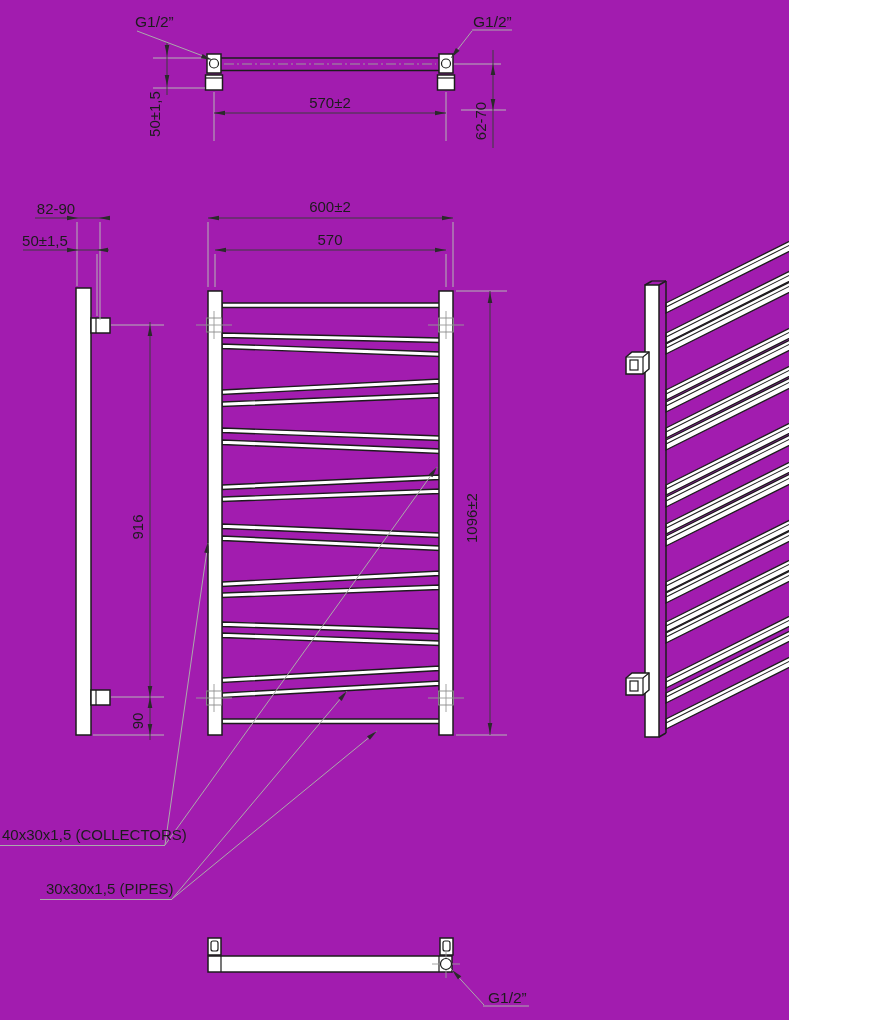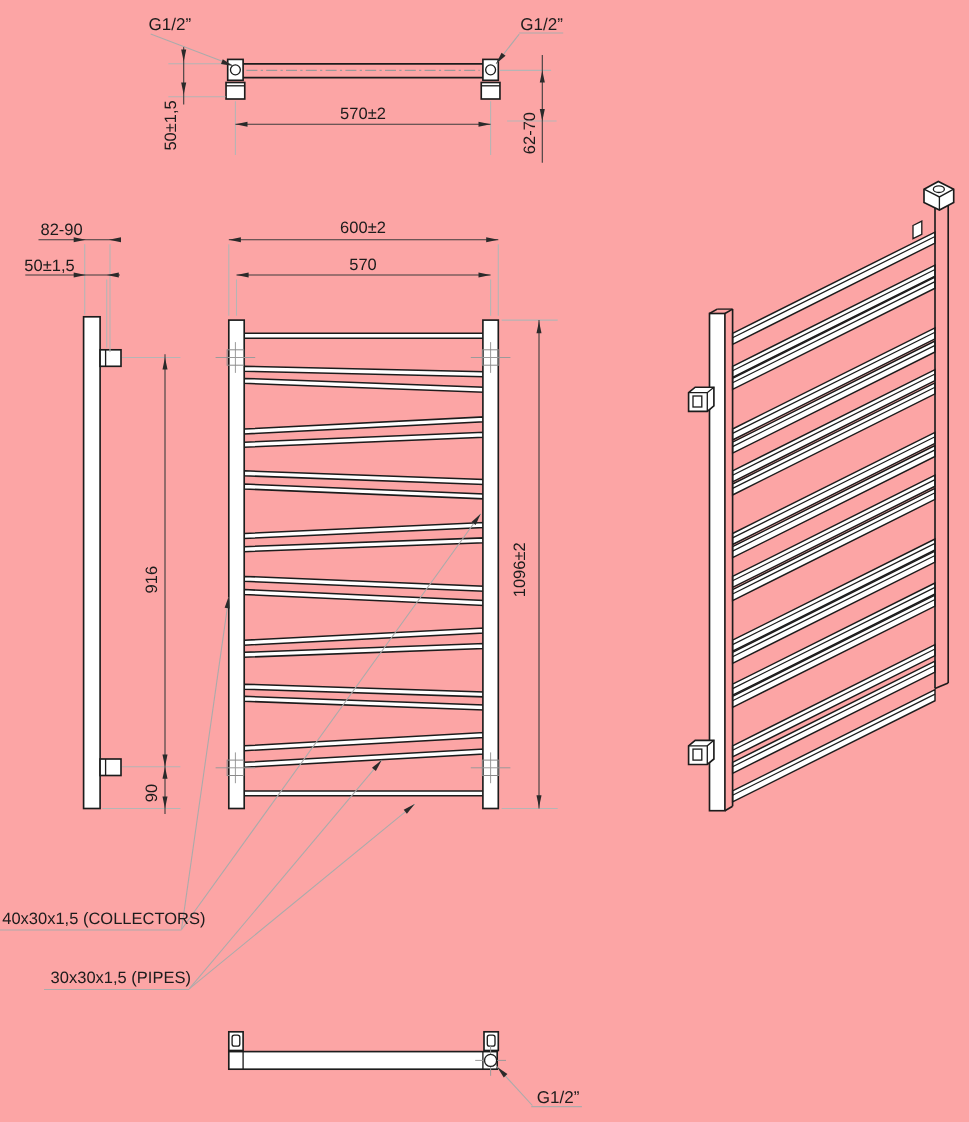--- a/index.html
+++ b/index.html
@@ -1,16 +1,16 @@
 <!DOCTYPE html>
 <html><head>
 <meta charset="utf-8">
 <style>
   html,body{margin:0;padding:0;background:#fff;}
-  .sheet{position:relative;width:881px;height:1020px;background:#fca5a5;overflow:hidden;}
+  .sheet{position:relative;width:789px;height:1020px;background:#a21caf;overflow:hidden;}
   svg{display:block;}
   text{font-family:"Liberation Sans", sans-serif;fill:#1c1c1c;}
   .dimtxt{font-size:15px;}
   .lbltxt{font-size:15px;}
   .gtxt{font-size:15.5px;}
   .outline{stroke:#1c1c1c;stroke-width:1.5;fill:none;}
   .outthin{stroke:#1c1c1c;stroke-width:1.2;fill:none;}
   .white{fill:#fff;}
   .dim{stroke:#3c3c3c;stroke-width:1;fill:none;}
   .ref{stroke:#b5b5b5;stroke-width:1;fill:none;}

